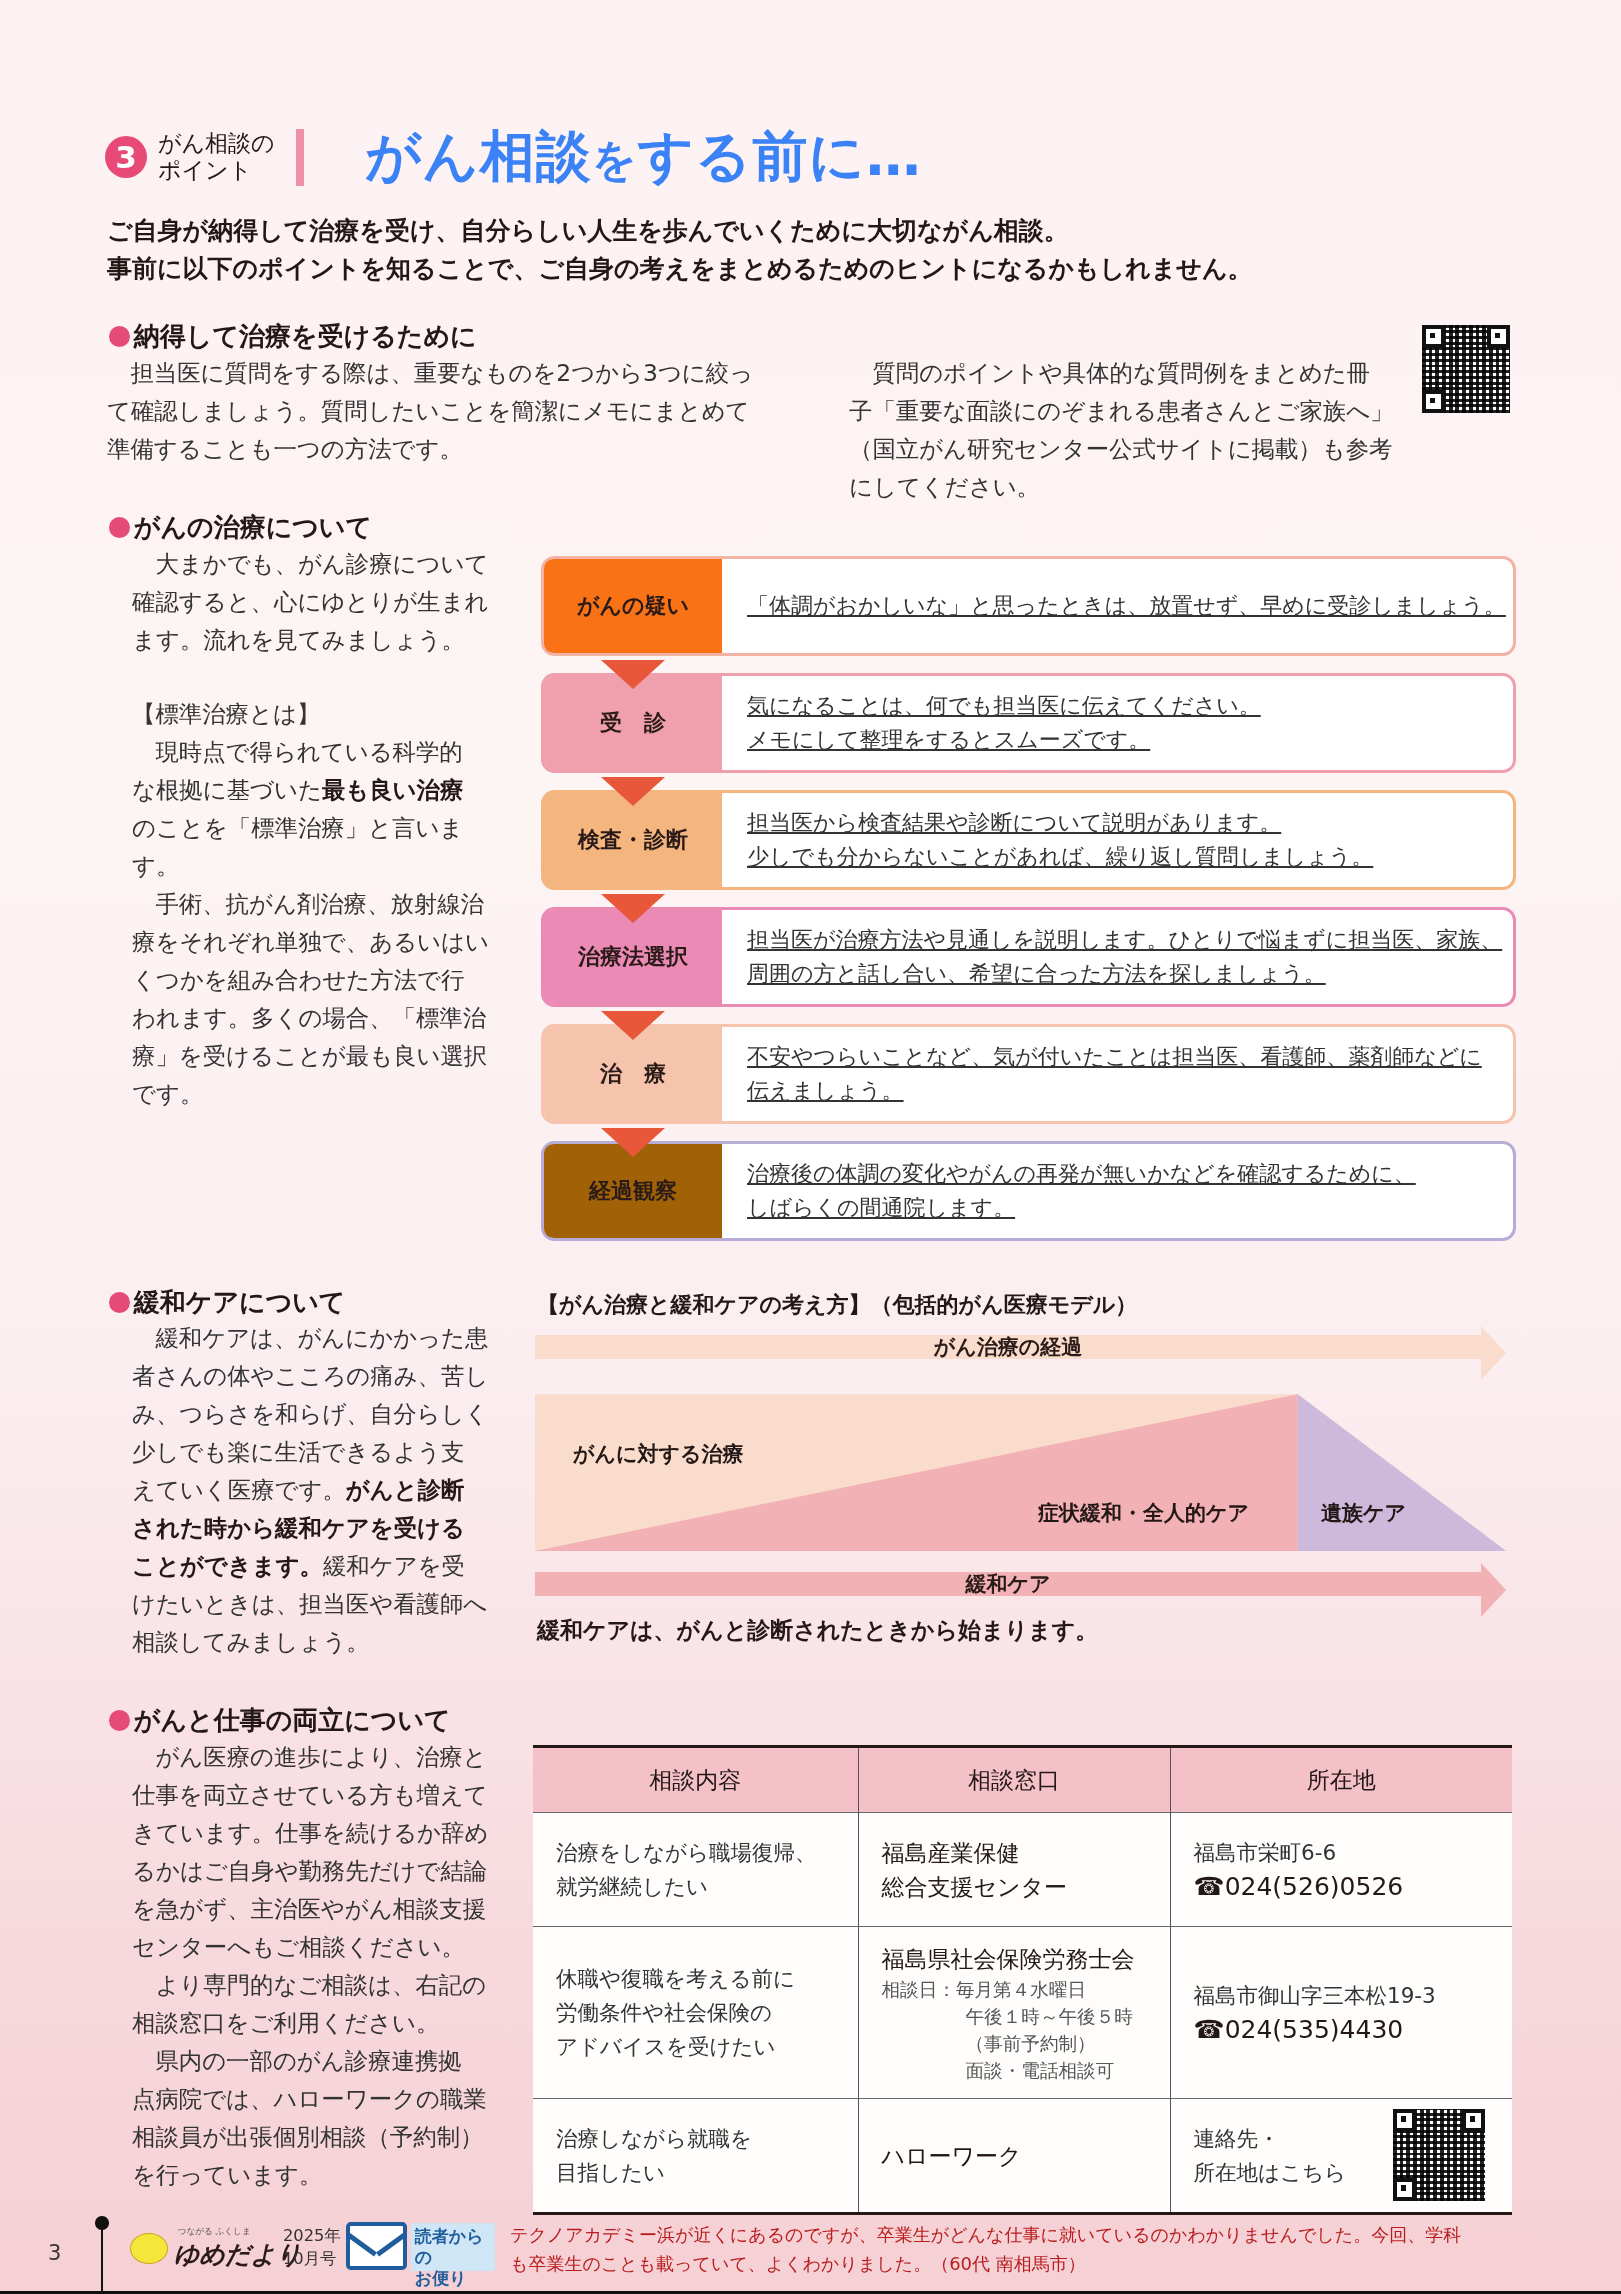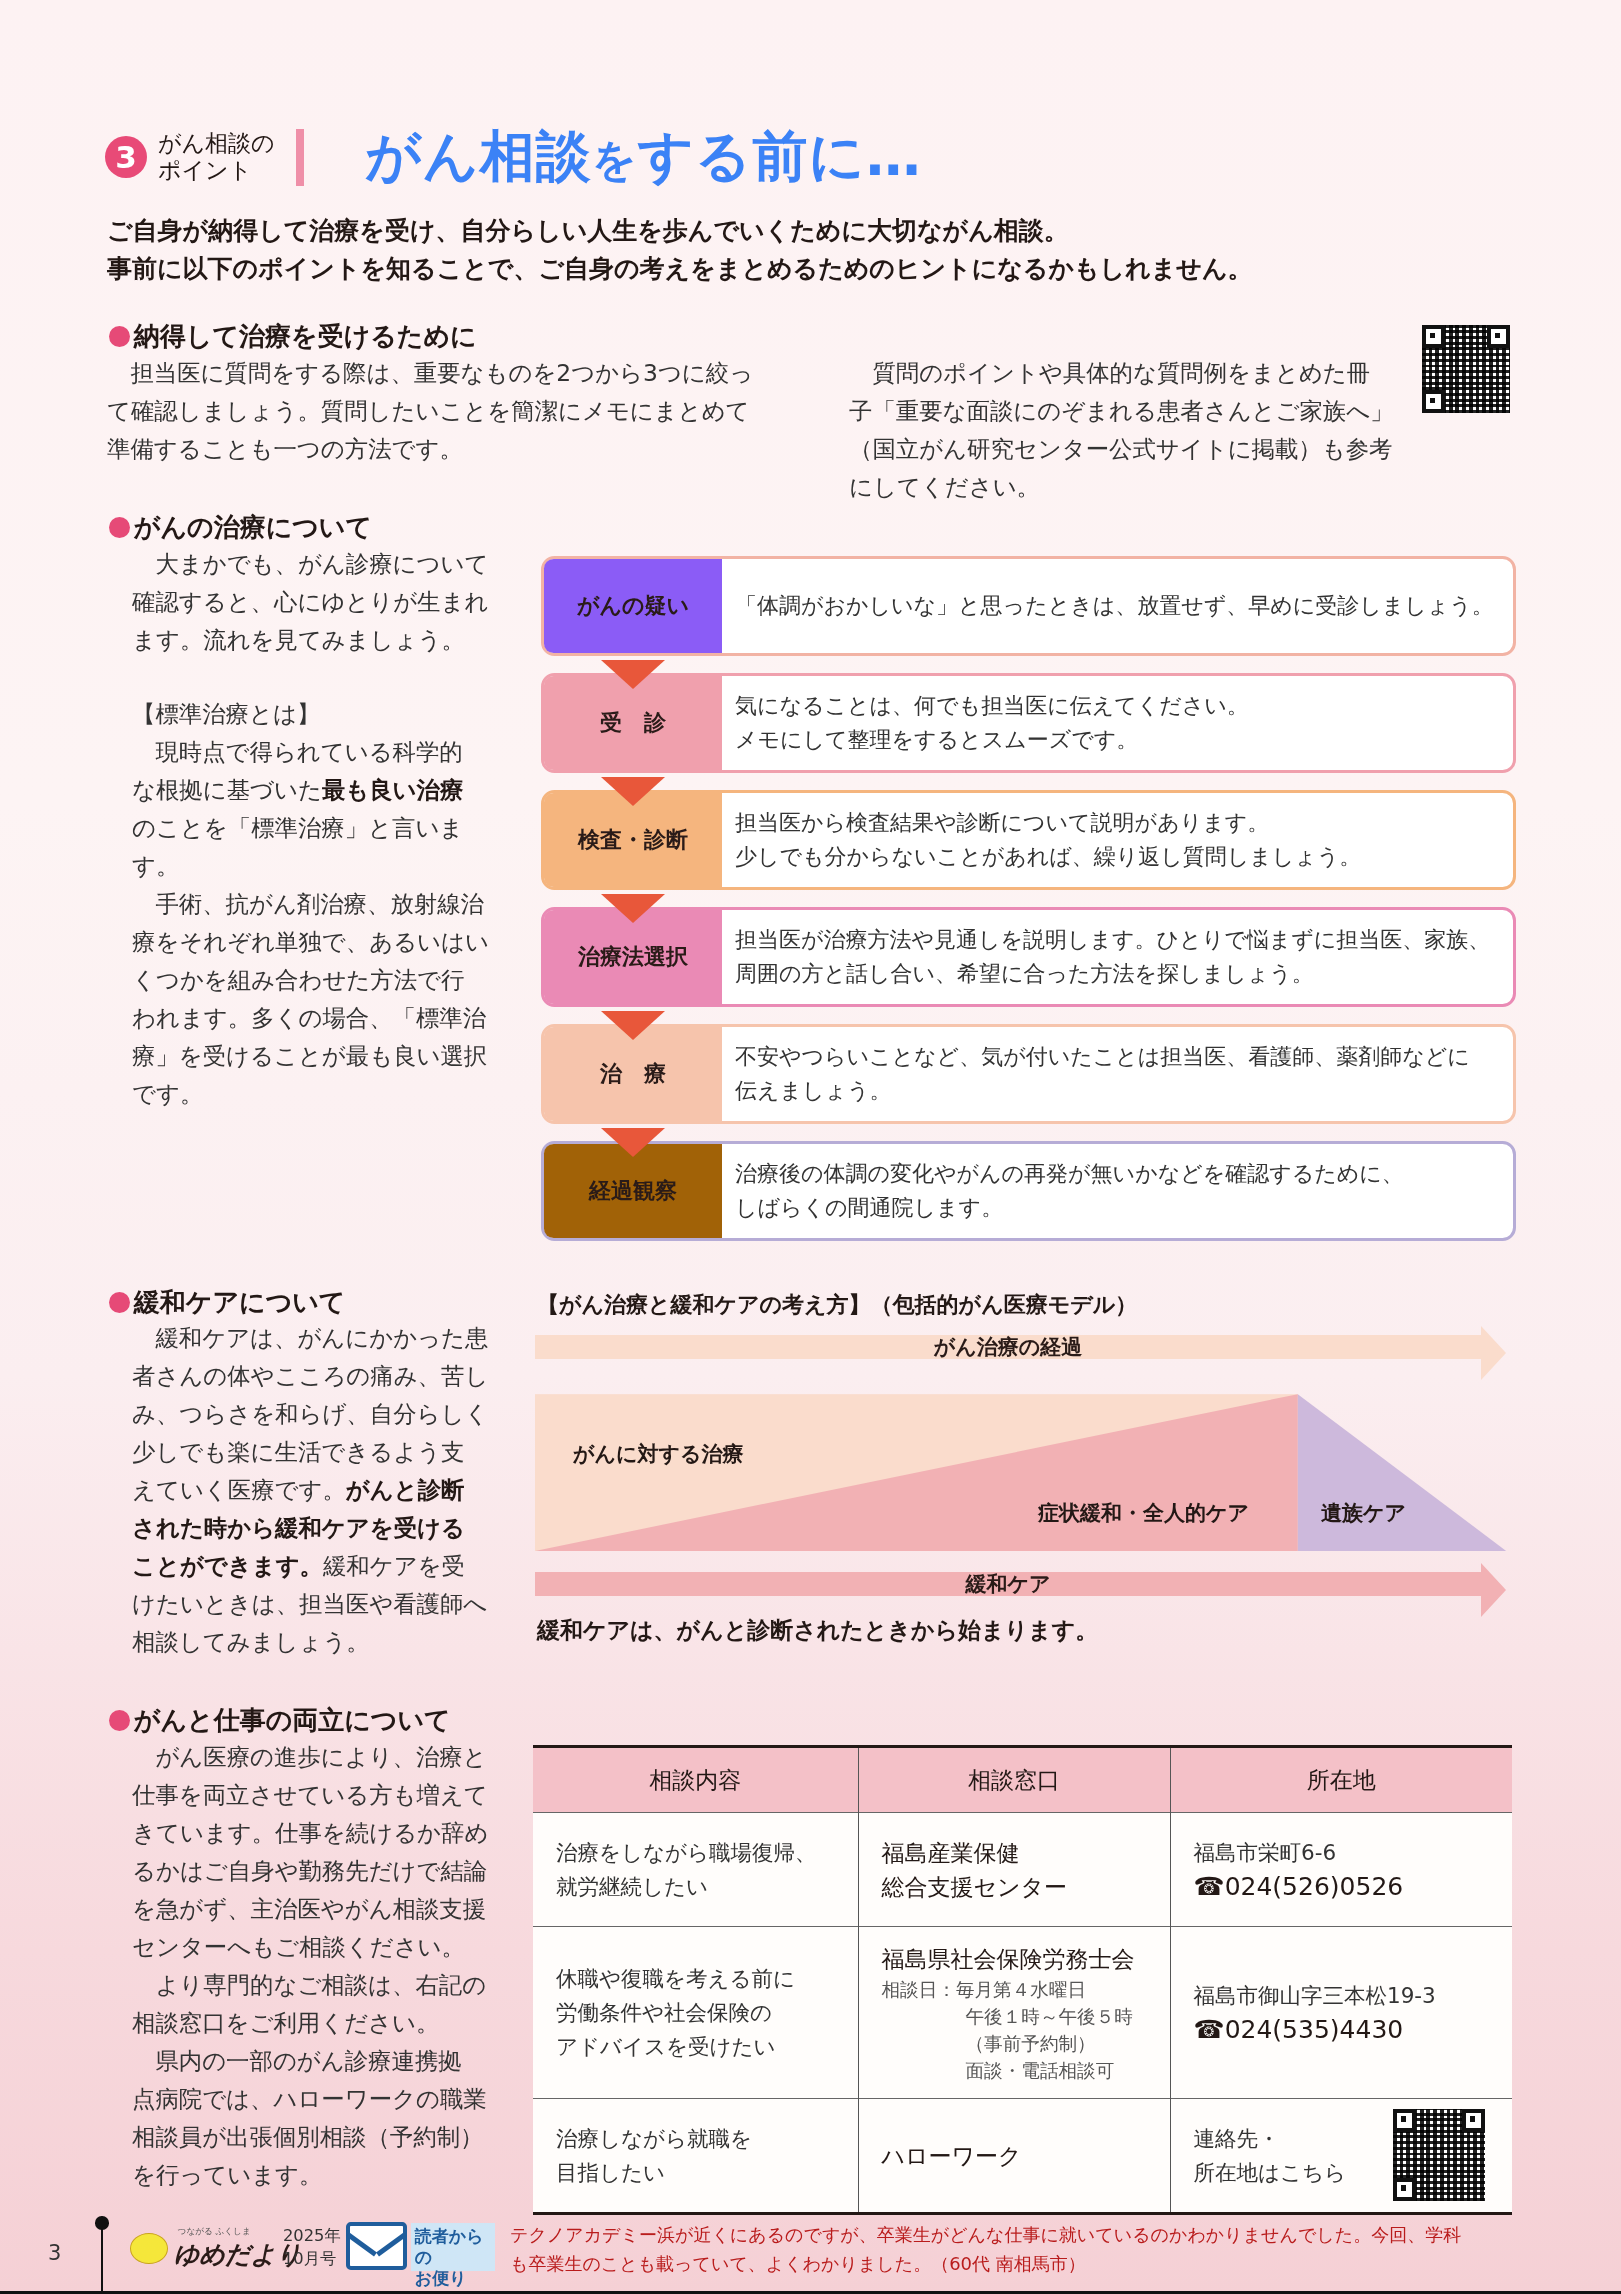--- a/index.html
+++ b/index.html
@@ -35,21 +35,21 @@
       repeating-linear-gradient(90deg, #222 0 3.8px, #fff 3.8px 6.7px),
       repeating-linear-gradient(0deg, #222 0 2.9px, #fff 2.9px 5.7px);
       background-blend-mode: multiply; }
   .qr .fp { position: absolute; width: 23px; height: 23px; border: 4.8px solid #111; background: #fff; }
   .qr .fp::after { content: ""; position: absolute; left: 3.8px; top: 3.8px; width: 5.7px; height: 5.7px; background: #111; }
 
   
   .flow { position: absolute; left: 541px; top: 556px; width: 975px; }
   .step { position: relative; display: flex; height: 100px; border-radius: 13.4px; border: 3.8px solid; margin-bottom: 17px; background: #fff; overflow: visible; }
   .step-label { width: 178px; flex-shrink: 0; display: flex; align-items: center; justify-content: center; font-size: 22px; font-weight: bold; color: #2a1b18; border-radius: 9.6px 0 0 9.6px; }
-  .step-text { flex: 1; display: flex; align-items: center; padding-left: 13px; font-size: 22px; line-height: 34px; color: #333; white-space: pre-line; }
+  .step-text { flex: 1; display: flex; align-items: center; padding-left: 25px; font-size: 22px; line-height: 34px; color: #333; white-space: pre-line; text-decoration: underline; }
   .arrow { position: absolute; left: 57px; bottom: -36px; width: 0; height: 0; border-left: 32.5px solid transparent; border-right: 32.5px solid transparent; border-top: 29px solid #e8573a; z-index: 3; }
 
   
   .model-title { position: absolute; left: 537px; top: 1290px; font-size: 22px; font-weight: bold; }
   .model { position: absolute; left: 535px; top: 1329px; width: 975px; height: 315px; }
   .bar-arrow { position: absolute; left: 0; height: 24px; display: flex; align-items: center; justify-content: center; font-size: 21px; font-weight: bold; color: #2a1b18; }
   .bar-arrow::after { content: ""; position: absolute; right: -25px; top: -8.6px; border-top: 27px solid transparent; border-bottom: 27px solid transparent; border-left: 25px solid; border-left-color: inherit; }
   .model-foot { position: absolute; left: 537px; top: 1615px; font-size: 23px; font-weight: bold; }
 
   
@@ -135,21 +135,21 @@
     <p>手術、抗がん剤治療、放射線治</p>
     <p class="plain">療をそれぞれ単独で、あるいはい</p>
     <p class="plain">くつかを組み合わせた方法で行</p>
     <p class="plain">われます。多くの場合、「標準治</p>
     <p class="plain">療」を受けることが最も良い選択</p>
     <p class="plain">です。</p>
   </div>
 
   <div class="flow">
     <div class="step" style="border-color:#f2b3a4;">
-      <div class="step-label" style="background:#8b5cf6;">がんの疑い</div>
+      <div class="step-label" style="background:#f97316;">がんの疑い</div>
       <div class="step-text">「体調がおかしいな」と思ったときは、放置せず、早めに受診しましょう。</div>
       <div class="arrow"></div>
     </div>
     <div class="step" style="border-color:#f0a0ad;">
       <div class="step-label" style="background:#f0a0ad;">受　診</div>
       <div class="step-text">気になることは、何でも担当医に伝えてください。
 メモにして整理をするとスムーズです。</div>
       <div class="arrow"></div>
     </div>
     <div class="step" style="border-color:#f5b57e;">

